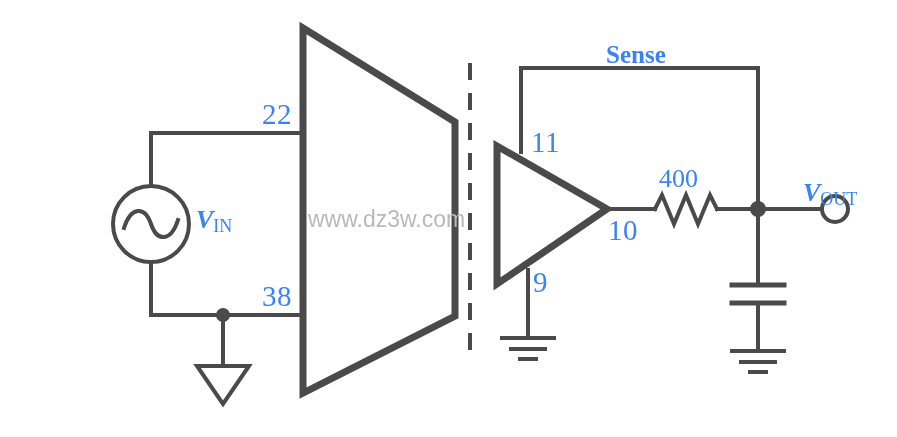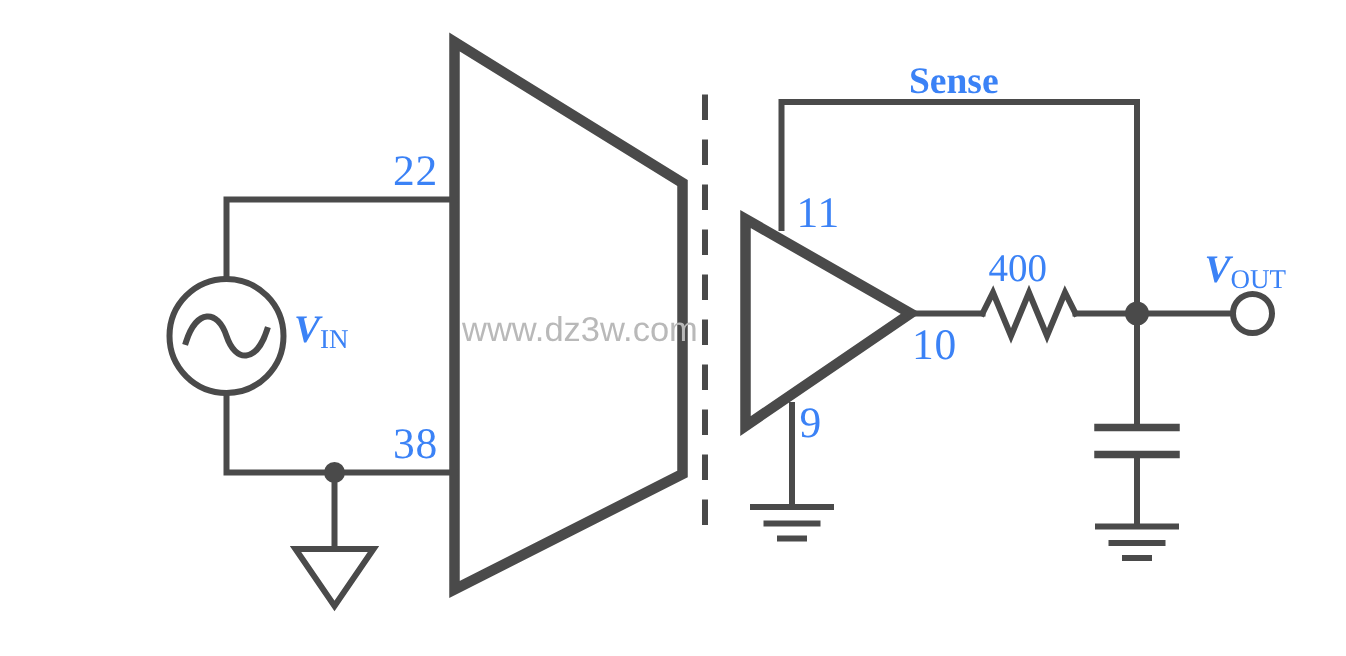--- a/index.html
+++ b/index.html
@@ -170,17 +170,17 @@
 
   <div class="lbl pin-num" style="left:531px; top:128px;">11</div>
 
   <div class="lbl pin-num" style="left:608px; top:216px;">10</div>
 
   <div class="lbl pin-num" style="left:533px; top:268px;">9</div>
 
   <div class="lbl comp-val" style="left:659px; top:166px;">400</div>
 
 
-  <div class="lbl var-lbl" style="left:803px; top:167px;">
+  <div class="lbl var-lbl" style="left:803px; top:180px;">
     <i>V</i><sub>OUT</sub>
   </div>
 
 </div>
 
 </body></html>

